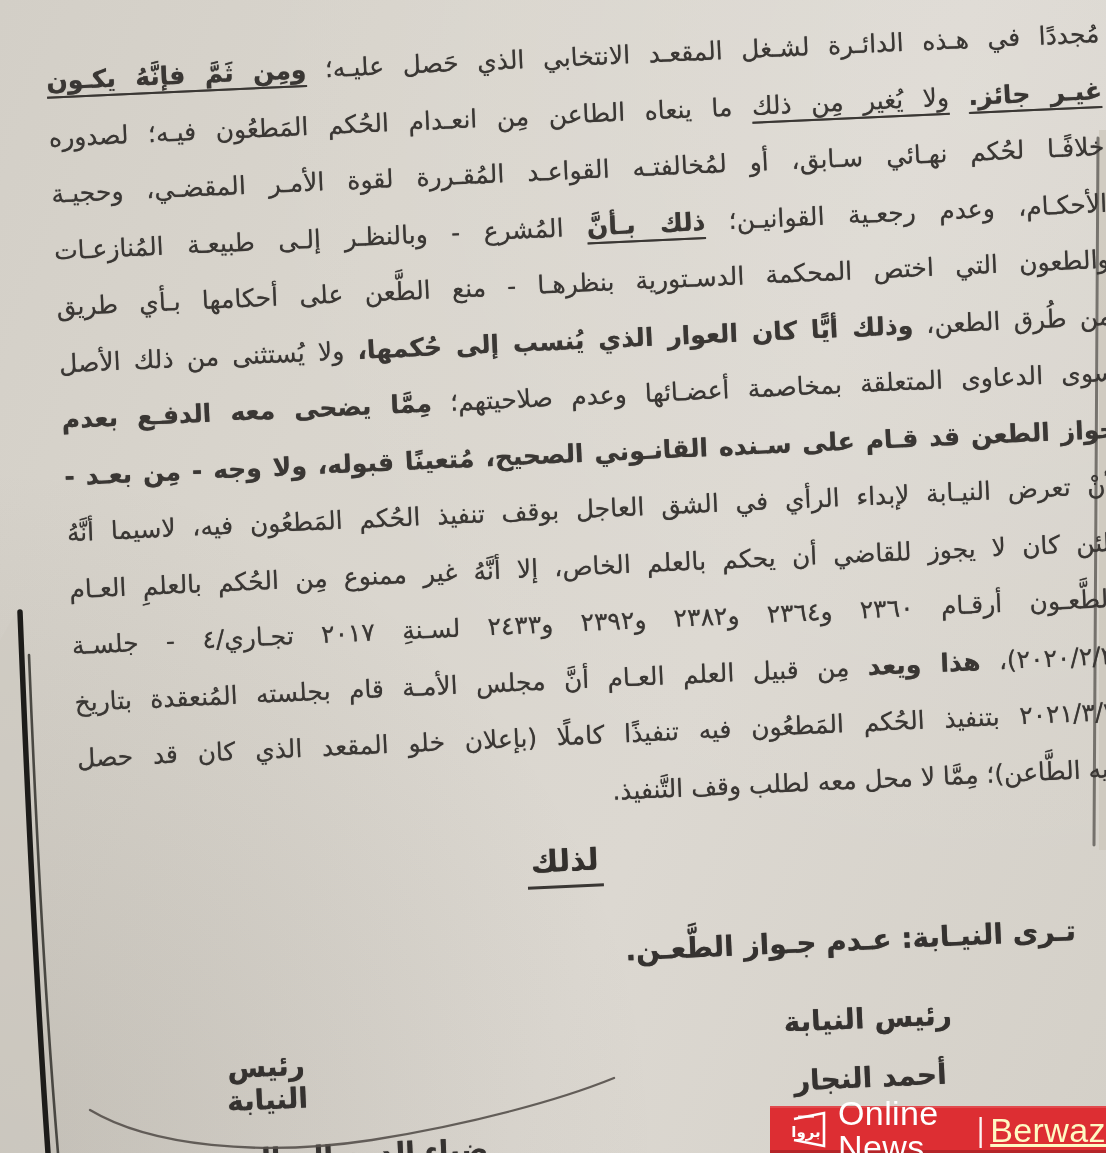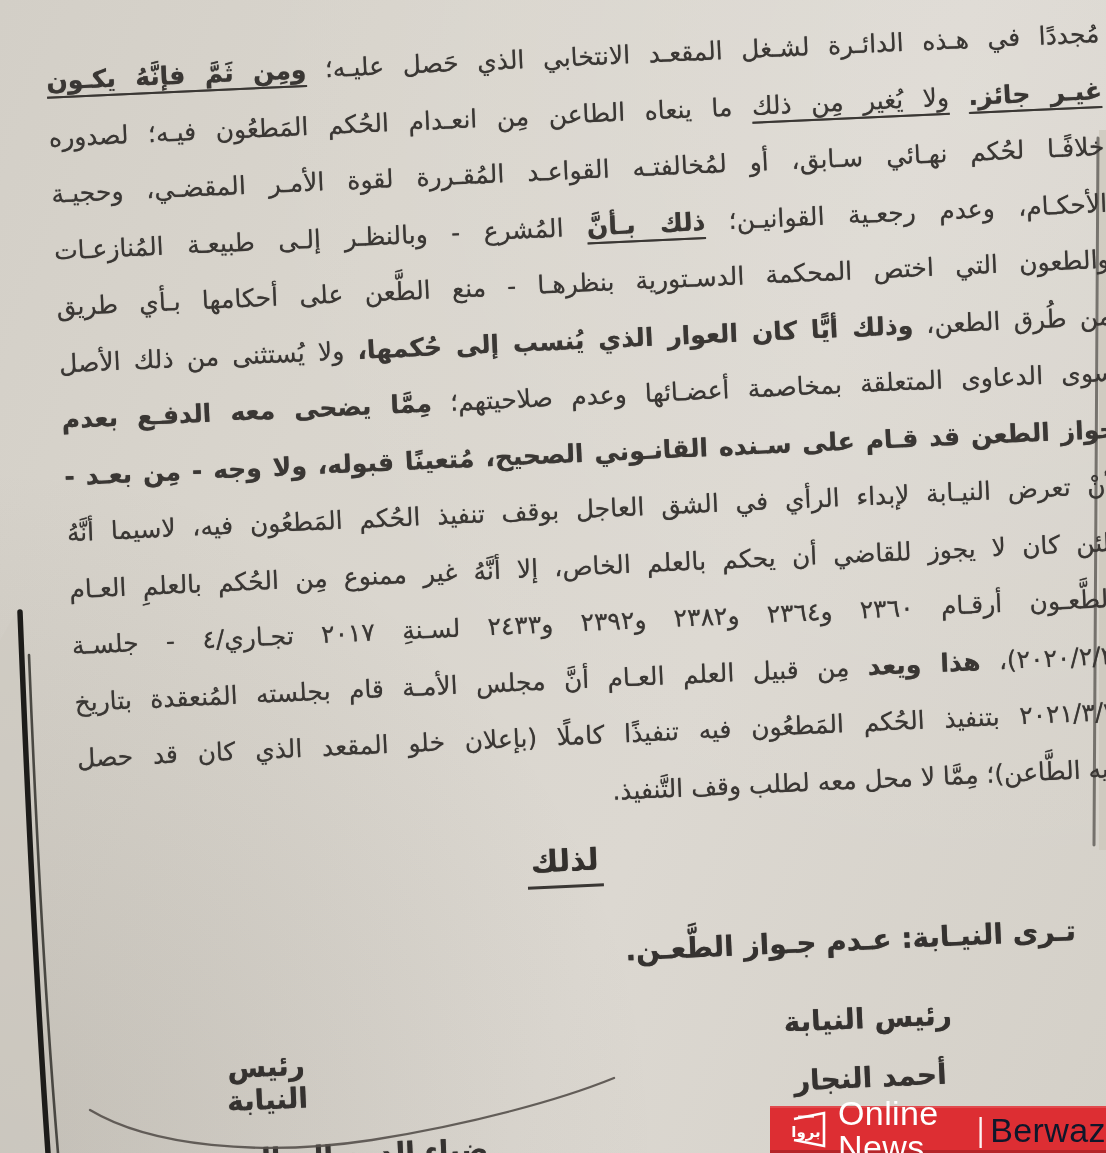--- a/index.html
+++ b/index.html
@@ -104,15 +104,15 @@
   </svg>
 
   <div class="banner" style="background: rgb(221, 46, 51);">
     <svg class="logo-svg" width="56" height="44" viewBox="0 0 56 44">
       <path d="M16 11 L46 5 L46 38 L16 32" fill="none" stroke="#ffffff" stroke-width="2.6"></path>
       <rect x="20" y="7.5" width="16" height="2.2" fill="#ffffff" opacity="0.85"></rect>
       <text x="28" y="29" text-anchor="middle" font-family="DejaVu Sans" font-weight="bold" font-size="15" fill="#ffffff">بروا</text>
     </svg>
     <span class="banner-text" style="color: rgb(255, 255, 255);">Online News</span>
     <span class="banner-div" style="color: rgb(255, 255, 255);">|</span>
-    <span class="banner-text" style="color: #0f172a;">Berwaz</span>
+    <span class="banner-text" style="color: #fef9c3; text-decoration: underline;">Berwaz</span>
   </div>
 </div>
 
 </body></html>

